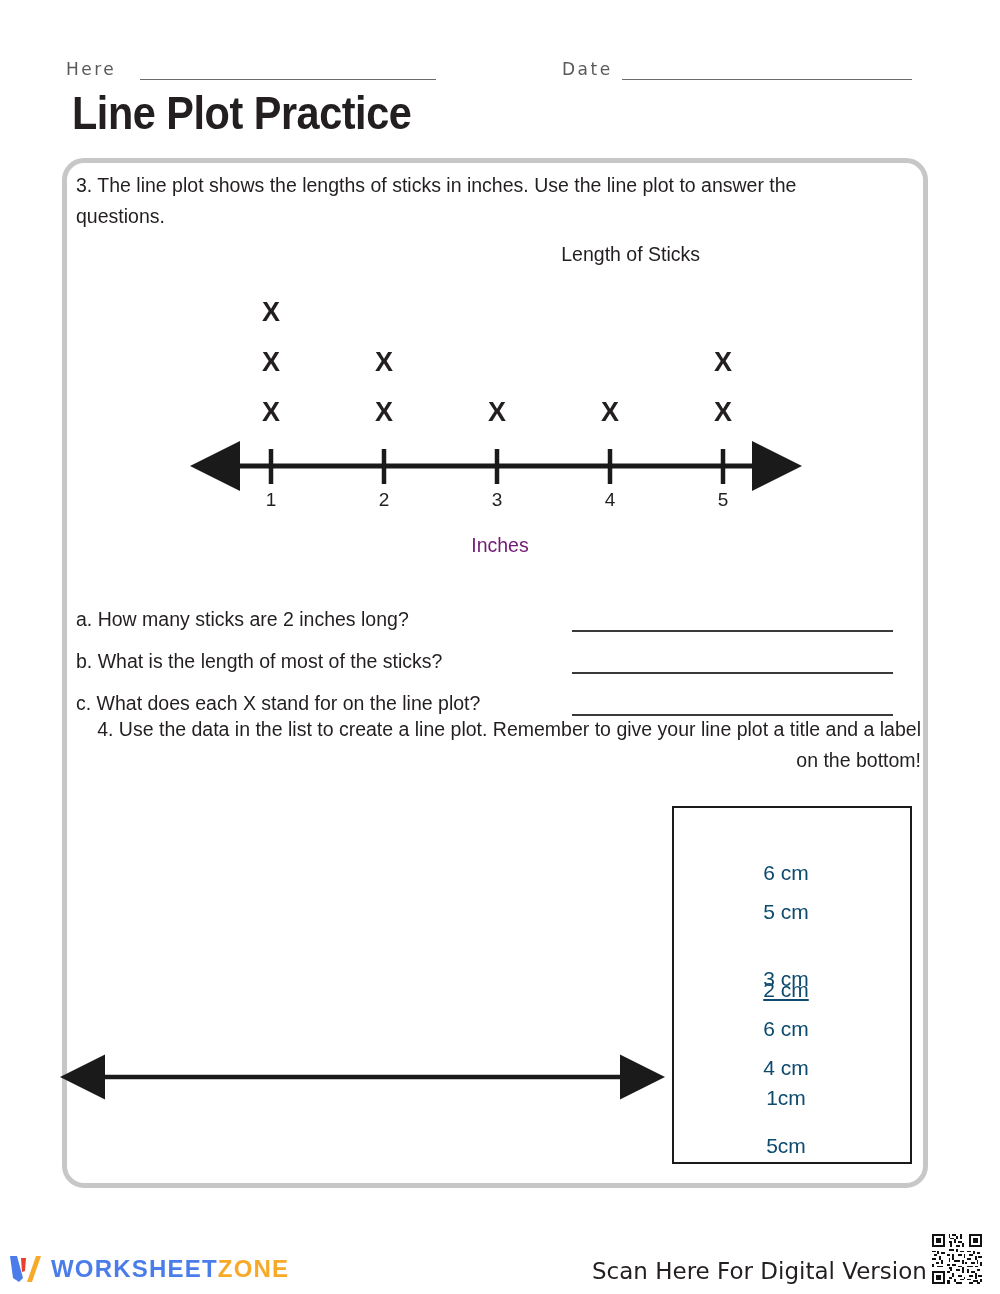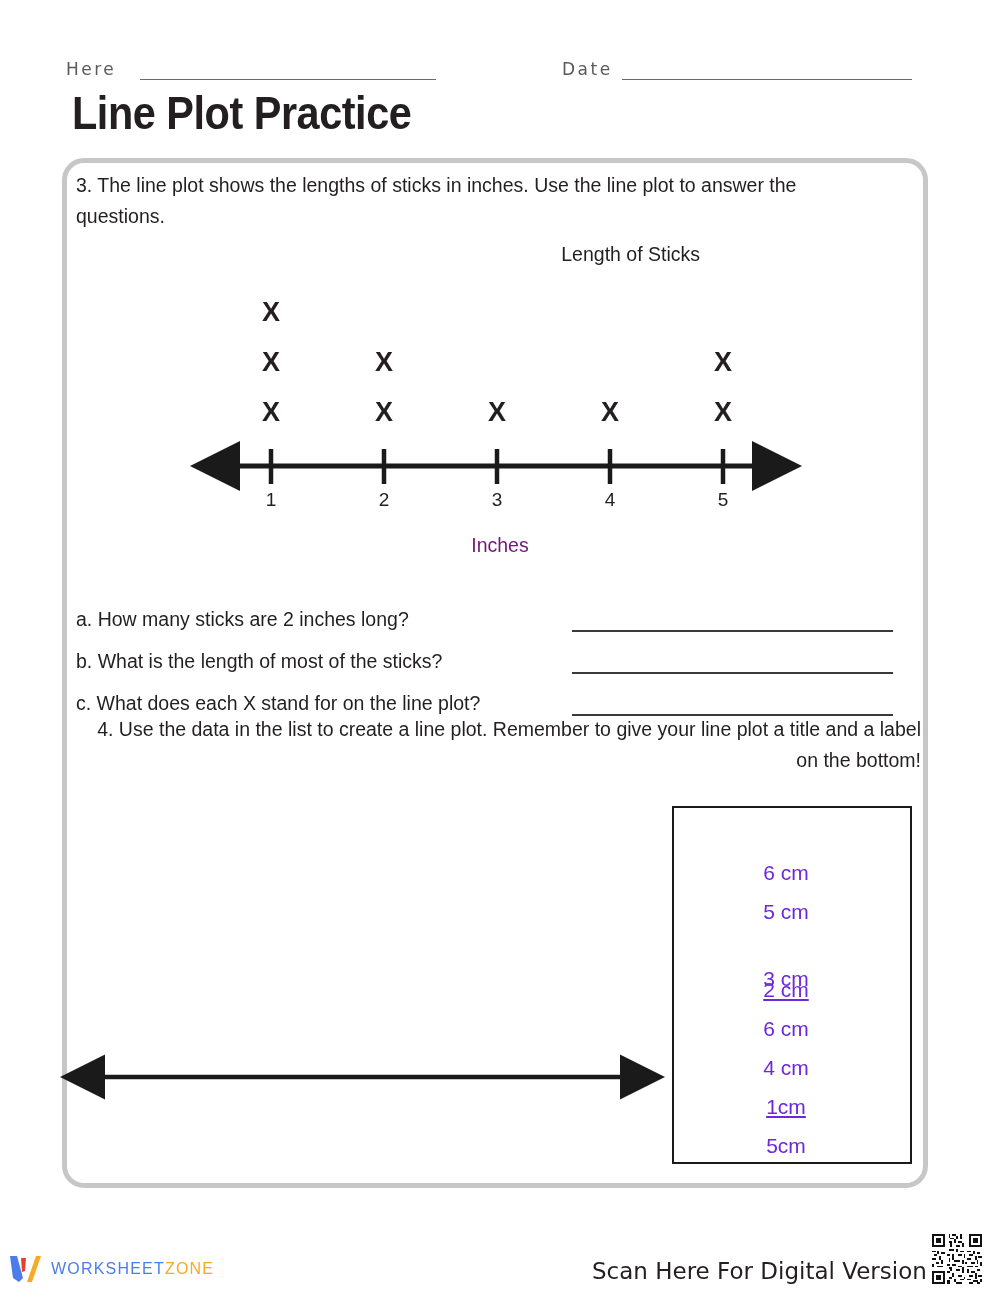--- a/index.html
+++ b/index.html
@@ -156,42 +156,42 @@
     font-size: 22px;
     font-weight: bold;
     color: #1a1a1a;
   }
   .data-value {
     position: absolute;
     width: 200px;
     left: 12px;
     text-align: center;
     font-size: 21px;
-    color: #6d28d9;
+    color: #0c4a6e;
   }
 
   
   #footer {
     position: absolute;
     left: 0;
     top: 1228px;
     width: 1000px;
     height: 66px;
   }
   #logo-wrap {
     position: absolute;
     left: 8px;
     top: 26px;
     display: flex;
     align-items: center;
     gap: 9px;
   }
   #logo-text {
-    font-size: 16px;
-    font-weight: normal;
+    font-size: 24px;
+    font-weight: bold;
     letter-spacing: 1.2px;
   }
   #logo-text .ws { color: #4a7dea; }
   #logo-text .zn { color: #f7a928; }
   #scan-text {
     position: absolute;
     left: 592px;
     top: 30px;
     font-size: 23px;
     color: #231f20;
@@ -281,21 +281,21 @@
 
 <div class="q-text" id="q4-text">4. Use the data in the list to create a line plot. Remember to give your line plot a title and a label on the bottom!</div>
 
 <div id="data-box">
   <div class="data-value" style="top:53px;">6 cm</div>
   <div class="data-value" style="top:92px;">5 cm</div>
   <div class="data-value" style="top:131px;margin-top:28px;">3 cm</div>
   <div class="data-value" style="top:170px;text-decoration:underline;">2 cm</div>
   <div class="data-value" style="top:209px;">6 cm</div>
   <div class="data-value" style="top:248px;">4 cm</div>
-  <div class="data-value" style="top:287px;text-decoration:underline;">1cm</div>
+  <div class="data-value" style="top:278px;">1cm</div>
   <div class="data-value" style="top:326px;">5cm</div>
 </div>
 
 <div id="footer">
   <div id="logo-wrap">
     <svg width="34" height="30" viewBox="0 0 34 30">
       <path d="M2,2 L9,2 L15,24 L11,28 L5,24 Z" fill="#4a7dea"></path>
       <path d="M13,4 L18,4 L17,17 L14,18 Z" fill="#e8402a"></path>
       <path d="M28,2 L33,2 L24,28 L19,28 Z" fill="#f7a928"></path>
     </svg>

